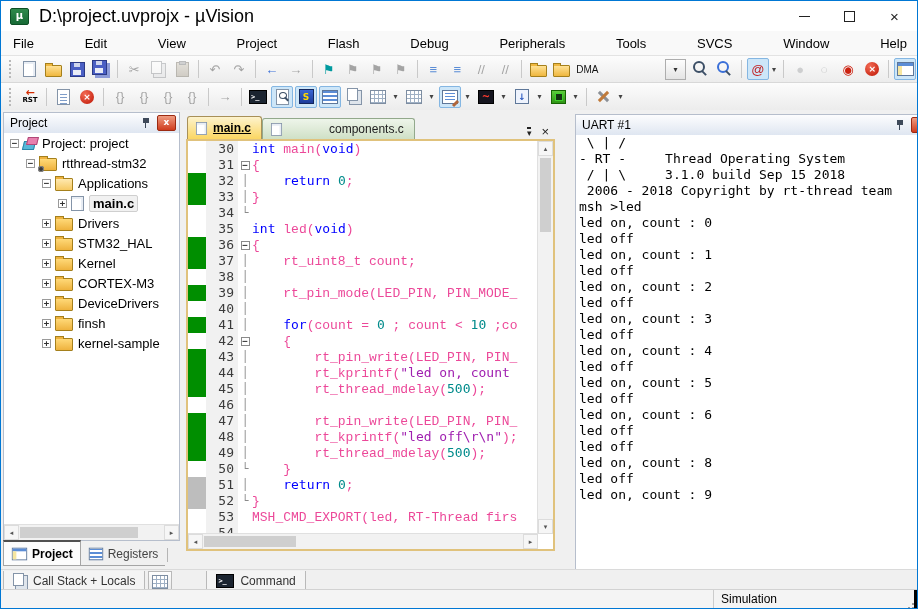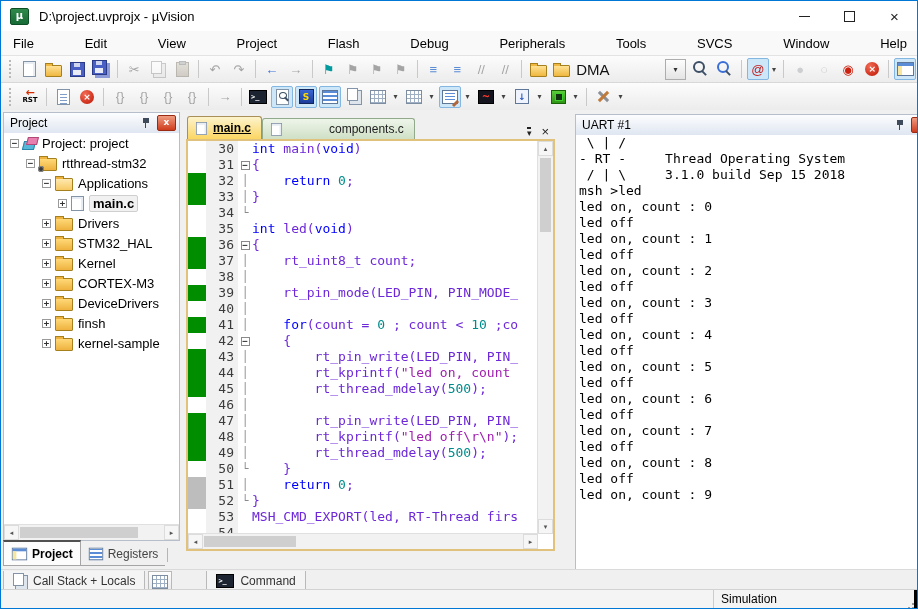--- a/index.html
+++ b/index.html
@@ -2,21 +2,21 @@
 <html><head>
 <meta charset="utf-8">
 <style>
   html,body{margin:0;padding:0;background:#444;}
   .window{position:relative;width:918px;height:609px;box-sizing:border-box;border:1px solid #0077d4;
     background:#f0f0f0;font-family:"Liberation Sans",sans-serif;font-size:13px;color:#000;overflow:hidden;}
   
   .titlebar{position:absolute;left:0;top:0;right:0;height:30px;background:#ffffff;display:flex;align-items:center;}
   .appicon{width:17px;height:15px;margin-left:9px;background:linear-gradient(#2f8a4c,#176a35);border:1px solid #0d4f24;
     border-radius:2px;color:#fff;font:bold 10px/14px "DejaVu Sans",sans-serif;text-align:center;}
-  .apptitle{margin-left:10px;font-size:13px;}
+  .apptitle{margin-left:10px;font-size:18px;}
   .wincontrols{margin-left:auto;display:flex;height:100%;}
   .wbtn{width:45px;height:100%;display:flex;align-items:center;justify-content:center;color:#222;}
   .wbtn .minline{width:11px;height:1px;background:#222;}
   .wbtn .maxbox{width:9px;height:9px;border:1px solid #222;}
   .wbtn.close{font-size:15px;}
   
   .menubar{position:absolute;left:0;top:30px;right:0;height:24px;background:#f9f9f9;display:flex;align-items:center;
     border-bottom:1px solid #e3e3e3;justify-content:space-between;}
   .menu-item{padding:3px 10px;margin-left:2px;}
   
@@ -25,21 +25,21 @@
   .tb1{top:55px;height:26px;}
   .tb2{top:82px;height:27px;}
   .toolbar::before{content:"";width:3px;height:18px;margin-right:4px;border-left:2px dotted #b9b9b9;}
   .tbi{min-width:22px;height:22px;margin:0 1px;display:inline-flex;align-items:center;justify-content:center;
     border-radius:2px;font-size:13px;box-sizing:border-box;color:#444;}
   .tbi.dis{opacity:.45;filter:grayscale(.8);}
   .tbi.hl{background:#cde6f8;border:1px solid #84b6e2;}
   .tbdd{width:11px;height:22px;display:inline-flex;align-items:center;justify-content:center;font-size:8px;color:#444;margin-right:1px;}
   .tbsep{width:1px;height:18px;background:#c9c9c9;margin:0 4px;}
   .tbcombo{width:168px;height:20px;margin:0 3px;display:flex;align-items:center;}
-  .tbcombo-text{font-size:15px;color:#111;padding-left:6px;flex:1;}
+  .tbcombo-text{font-size:10px;color:#111;padding-left:6px;flex:1;}
   .tbcombo-caret{width:19px;height:19px;border:1px solid #adadad;background:linear-gradient(#fdfdfd,#e4e4e4);
     display:flex;align-items:center;justify-content:center;font-size:8px;color:#333;}
   
   .ic{display:inline-flex;align-items:center;justify-content:center;}
   .i-doc{width:11px;height:14px;background:#fff;border:1px solid #8494a8;box-shadow:inset -2px 2px 0 #e8edf4;}
   .i-folder{width:15px;height:10px;background:linear-gradient(#ffe194,#efb73f);border:1px solid #a5801c;border-radius:1px;position:relative;margin-top:3px;}
   .i-folder::before{content:"";position:absolute;top:-3px;left:-1px;width:6px;height:2px;background:#efb73f;border:1px solid #a5801c;border-bottom:none;}
   .i-disk{width:13px;height:13px;background:#4a5fc4;border:1px solid #2b3a86;position:relative;}
   .i-disk::before{content:"";position:absolute;left:3px;top:0;width:6px;height:4px;background:#cfd6ee;}
   .i-disk::after{content:"";position:absolute;left:2px;top:7px;width:8px;height:5px;background:#e9ecf6;}
@@ -145,21 +145,21 @@
   .codearea{position:absolute;left:0;top:0;right:15px;bottom:15px;overflow:hidden;background:#fff;}
   .crow{height:16px;display:flex;align-items:stretch;white-space:pre;}
   .cgut{width:18px;flex:none;}
   .cgut.gg{background:#008e00;}
   .cgut.gx{background:#bdbdbd;}
   .cnum{width:32px;flex:none;background:#f1f1f1;color:#3b3b3b;font:13px/16px "DejaVu Sans Mono",monospace;text-align:right;padding-right:4px;box-sizing:border-box;}
   .cfold{width:14px;flex:none;color:#8a8a8a;font:11px/16px "DejaVu Sans Mono",monospace;text-align:center;}
   .fbox{display:inline-block;width:9px;height:9px;box-sizing:border-box;border:1px solid #8a8a8a;background:#fff;
     color:#333;font:bold 9px/7px "DejaVu Sans Mono",monospace;margin-top:3px;}
   .ctext{font:13px/16px "DejaVu Sans Mono",monospace;color:#000;}
-  .sk{color:#0000ff;} .sn{color:#008b8b;} .ss{color:#a020b0;} .sp{color:#6d28d9;}
+  .sk{color:#0000ff;} .sn{color:#008b8b;} .ss{color:#a020b0;} .sp{color:#ec4899;font-family:Liberation Mono, monospace;}
   
   .uart-panel{left:574px;top:4px;width:359px;height:522px;}
   .uartbody{position:absolute;left:0;top:20px;right:15px;bottom:15px;overflow:hidden;background:#fff;border-right:1px solid #d7d7d7;}
   .uline{height:16px;font:13px/16px "DejaVu Sans Mono",monospace;white-space:pre;padding-left:3px;}
   
   .statusbar{position:absolute;left:0;right:0;bottom:0;height:18px;background:#f4f4f4;border-top:1px solid #d2d2d2;}
   .simcell{position:absolute;left:712px;top:0;bottom:0;width:193px;border-left:1px solid #cccccc;border-right:4px solid #000000;
     display:flex;align-items:center;padding-left:7px;font-size:12px;}
   .grip{position:absolute;right:3px;bottom:3px;width:2px;height:2px;background:#9a9a9a;
     box-shadow:-4px 4px 0 #9a9a9a,0 4px 0 #9a9a9a,-8px 8px 0 #9a9a9a,-4px 8px 0 #9a9a9a,0 8px 0 #9a9a9a;}
@@ -471,36 +471,36 @@
     <div class="panel uart-panel">
       <div class="phead">
         <span class="ptitle">UART #1</span>
         <span class="pin"></span>
         <span class="closebtn">x</span>
       </div>
       <div class="uartbody" id="uart">
           <div class="uline"> \ | /</div>
           <div class="uline">- RT -     Thread Operating System</div>
           <div class="uline"> / | \     3.1.0 build Sep 15 2018</div>
+          <div class="uline"> 2006 - 2018 Copyright by rt-thread team</div>
           <div class="uline">msh &gt;led</div>
           <div class="uline">led on, count : 0</div>
           <div class="uline">led off</div>
           <div class="uline">led on, count : 1</div>
           <div class="uline">led off</div>
           <div class="uline">led on, count : 2</div>
           <div class="uline">led off</div>
           <div class="uline">led on, count : 3</div>
           <div class="uline">led off</div>
           <div class="uline">led on, count : 4</div>
           <div class="uline">led off</div>
           <div class="uline">led on, count : 5</div>
           <div class="uline">led off</div>
           <div class="uline">led on, count : 6</div>
           <div class="uline">led off</div>
-          <div class="uline">led on, count : 7</div>
           <div class="uline">led off</div>
           <div class="uline">led on, count : 8</div>
           <div class="uline">led off</div>
           <div class="uline">led on, count : 9</div>
         </div>
       <div class="sb" style="top:20px;right:0;width:15px;bottom:15px;">
         <div class="sbarr" style="top:0;left:0;width:15px;height:15px;">▴</div>
         <div class="sbthumb" style="top:17px;left:2px;width:11px;height:330px;"></div>
         <div class="sbarr" style="bottom:0;left:0;width:15px;height:15px;">▾</div>
       </div>

